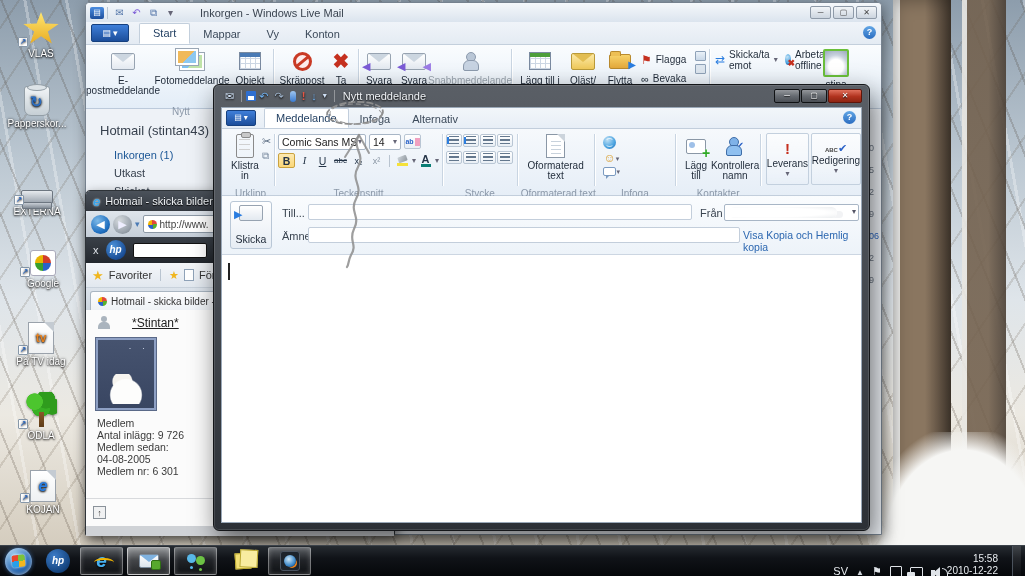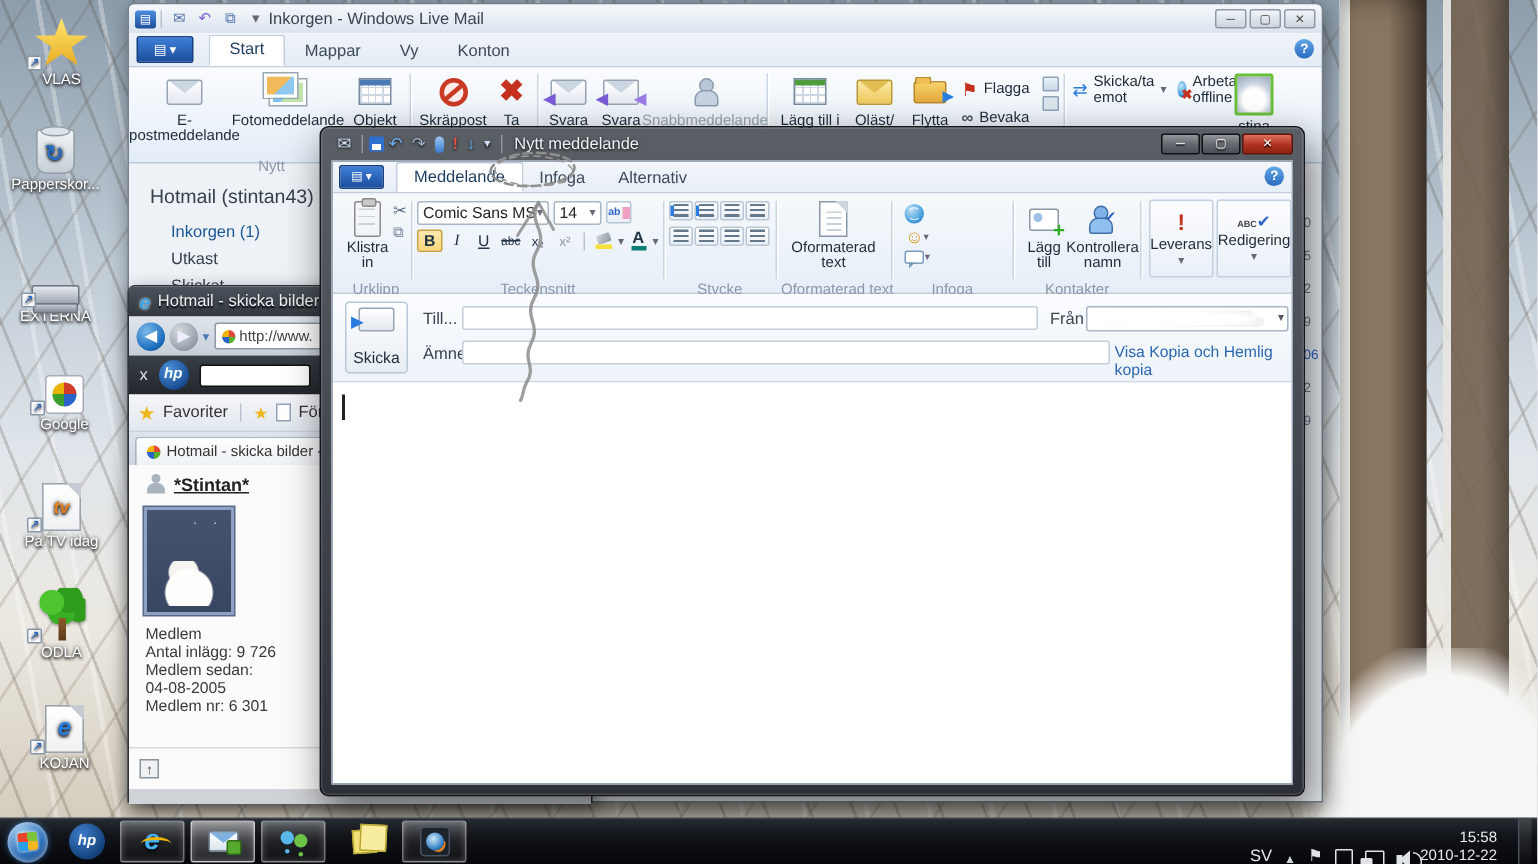--- a/index.html
+++ b/index.html
@@ -25,41 +25,41 @@
   .bin{width:26px;height:30px;background:linear-gradient(#f2f5f7,#c6cfd5);border:1px solid #939ea6;border-radius:3px 3px 7px 7px;position:relative}
   .bin:before{content:"";position:absolute;left:2px;top:-3px;right:2px;height:5px;background:#dde3e7;border:1px solid #939ea6;border-radius:50%}
   .bin .rec{position:absolute;left:5px;top:6px;color:#2a6cc0;font-size:15px;font-weight:bold}
   .bin .rec:before{content:"↻"}
   .drive{width:32px;height:14px;background:linear-gradient(#e6eaee,#9aa3ad);border:1px solid #6d7680;border-radius:2px;position:relative}
   .drive:before{content:"";position:absolute;left:0;right:0;bottom:-6px;height:5px;background:linear-gradient(#c8ced5,#848d97);border:1px solid #6d7680;border-radius:1px}
   .gpin{width:26px;height:26px;background:#fff;border:1px solid #aab;border-radius:3px;display:flex;align-items:center;justify-content:center}
   .gpin i{width:16px;height:16px;border-radius:50%;background:conic-gradient(#d23c2a 0 25%,#2a62c8 0 50%,#3aa02c 0 75%,#e8b400 0 100%)}
   .page{width:26px;height:32px;background:linear-gradient(#fff,#eef0f2);border:1px solid #9aa2ab;position:relative;display:flex;align-items:center;justify-content:center}
   .page:before{content:"";position:absolute;right:-1px;top:-1px;border:5px solid #c4cbd2;border-left-color:transparent;border-bottom-color:transparent}
-  .tvtxt{color:#e8821e;font-weight:bold;font-style:italic;font-size:12px}
+  .tvtxt{color:#e8821e;font-weight:bold;font-size:12px}
   .etxt{color:#2a7de0;font-weight:bold;font-style:italic;font-size:16px}
   .tree{position:relative;width:36px;height:36px}
   .tree .crown{position:absolute;left:2px;top:0;width:32px;height:24px;background:radial-gradient(circle at 30% 40%,#4cc52e 0 30%,transparent 32%),radial-gradient(circle at 65% 30%,#2f9c1d 0 34%,transparent 36%),radial-gradient(circle at 50% 65%,#38b024 0 40%,transparent 42%),radial-gradient(circle at 85% 60%,#2f9c1d 0 26%,transparent 28%);filter:drop-shadow(0 1px 1px rgba(0,0,0,.4))}
   .tree .stem{position:absolute;left:16px;top:20px;width:5px;height:15px;background:linear-gradient(#8a5a28,#5e3c18)}
 
   
   .gi{display:inline-block;line-height:1;font-style:normal}
   .g-env:before{content:"✉"}.g-scis:before{content:"✂"}.g-smile:before{content:"☺"}
   .g-flag:before{content:"⚑"}.g-caret:before{content:"▾"}.g-left:before{content:"◀"}
   .g-right:before{content:"▶"}.g-undo:before{content:"↶"}.g-redo:before{content:"↷"}
   .g-sr:before{content:"⇄"}.g-check:before{content:"✔"}.g-x:before{content:"✖"}
   .g-menu:before{content:"▤"}.g-down:before{content:"↓"}.g-up:before{content:"↑"}.g-copy:before{content:"⧉"}
 
   
   .win-main{position:absolute;left:85px;top:2px;width:797px;height:533px;background:#eef2f7;border:1px solid #76828f;border-radius:4px 4px 0 0;box-shadow:2px 4px 14px rgba(0,0,0,.45)}
   .mw-titlebar{position:relative;height:19px;background:linear-gradient(#f5f8fb,#dbe4ee);border-radius:4px 4px 0 0;display:flex;align-items:center;padding:0 4px;font-size:11px;color:#333}
   .qic{width:13px;height:12px;margin:0 2px;display:inline-flex;align-items:center;justify-content:center;font-size:10px;color:#5577aa}
   .appic{width:14px;height:12px;background:linear-gradient(#4a8ce0,#1e4f9c);border-radius:2px;color:#fff;font-size:8px;display:inline-flex;align-items:center;justify-content:center}
   .vsep{width:1px;height:12px;background:#b9c4d0;margin:0 3px}
-  .mw-title{margin-left:0;color:#3a4450}
+  .mw-title{margin-left:21px;color:#3a4450}
   .winctl{position:absolute;right:4px;top:3px;display:flex;gap:2px}
   .wbtn{width:21px;height:13px;border:1px solid #8e9aa8;border-radius:2px;background:linear-gradient(#f2f5f8,#ccd5df);font-size:8px;line-height:11px;text-align:center;color:#444}
   .mw-tabrow{position:relative;height:23px;background:linear-gradient(#f0f4f9,#e4ebf3);border-bottom:1px solid #c3cfdc;display:flex;align-items:flex-end;padding-left:5px}
   .appbtn{width:38px;height:18px;margin:0 10px 2px 0;background:linear-gradient(#3f7fd9,#1c4e9b);border:1px solid #16407f;border-radius:2px;color:#fff;font-size:9px;display:flex;align-items:center;justify-content:center;gap:2px}
   .rtab{padding:3px 13px 4px;font-size:11px;color:#3c4a5a}
   .rtab.active{background:#fff;border:1px solid #c3cfdc;border-bottom:1px solid #fff;border-radius:2px 2px 0 0;color:#1e3c5f}
   .helpq{position:absolute;right:5px;top:4px;width:13px;height:13px;border-radius:50%;background:linear-gradient(#63a7e6,#2a6cc0);color:#fff;font-size:9px;font-weight:bold;text-align:center;line-height:13px}
   .mw-ribbon{position:relative;height:64px;background:linear-gradient(#fafcfe,#e3edf7);border-bottom:1px solid #bccadb;display:flex;align-items:flex-start;padding:2px 2px 0 6px}
   .rgroup{display:flex;align-items:flex-start;height:58px;position:relative}
   .rsep{width:1px;height:52px;background:#c9d5e2;box-shadow:1px 0 0 #fff;margin:2px 3px 0}
@@ -117,21 +117,21 @@
   .ie-hp{height:26px;background:linear-gradient(#3a4048,#23272d);display:flex;align-items:center;gap:7px;padding:0 7px;color:#dfe3e8;font-size:11px}
   .hpball{width:20px;height:20px;border-radius:50%;background:radial-gradient(circle at 35% 30%,#4a90d8,#1b4e96 70%,#0e2f60);color:#fff;font-style:italic;font-weight:bold;font-size:10px;text-align:center;line-height:20px}
   .hpsearch{width:74px;height:15px;background:#fff;border:1px solid #111;border-radius:2px}
   .ie-fav{height:25px;background:linear-gradient(#f4f6f9,#e2e8ef);border-bottom:1px solid #c9d2dc;display:flex;align-items:center;gap:5px;padding:0 6px;font-size:11px;color:#333}
   .goldstar{color:#f0b61e;font-size:13px}
   .goldstar:before{content:"★"}
   .pageic{width:10px;height:12px;background:#fff;border:1px solid #8fa2b8}
   .ie-tabrow{height:22px;background:linear-gradient(#dde4ec,#cdd6e0);display:flex;align-items:flex-end;padding:0 4px}
   .ietab{height:19px;background:linear-gradient(#fdfdfe,#eef2f6);border:1px solid #aab6c2;border-bottom:none;border-radius:3px 3px 0 0;display:flex;align-items:center;gap:4px;padding:0 7px;font-size:10px;color:#333;max-width:200px;white-space:nowrap;overflow:hidden}
   .ie-content{position:relative;height:226px;background:#fbfbfb;font-size:11px;color:#333}
-  .profilename{position:absolute;left:12px;top:6px;display:flex;align-items:flex-start;gap:6px;font-weight:bold;font-size:12px;color:#222;text-decoration:underline}
+  .profilename{position:absolute;left:12px;top:6px;display:flex;align-items:flex-start;gap:22px;font-weight:normal;font-size:12px;color:#222;text-decoration:underline}
   .pmini{position:relative;width:12px;height:13px}
   .pmini:before{content:"";position:absolute;left:3px;top:0;width:6px;height:6px;border-radius:50%;background:#aab4be}
   .pmini:after{content:"";position:absolute;left:0;top:6px;width:12px;height:7px;border-radius:5px 5px 0 0;background:#aab4be}
   .dogphoto{position:absolute;left:10px;top:28px;width:60px;height:72px;background:linear-gradient(#46536f,#394662);border:2px solid #8ea0c4;box-shadow:0 0 0 1px #5a6988}
   .dog{position:absolute;left:10px;bottom:4px;width:36px;height:30px;background:radial-gradient(circle at 50% 70%,#fdfdfc 0 55%,transparent 60%),radial-gradient(circle at 40% 25%,#f6f4ef 0 30%,transparent 34%);filter:blur(.4px)}
   .stars:before{content:"· ·";position:absolute;right:5px;top:3px;color:#cfd8ea;font-size:9px;letter-spacing:4px}
   .plines{position:absolute;left:11px;top:108px;line-height:11px;font-size:10.5px;color:#3a3a3a}
   .plines div{margin-bottom:1px}
   .upbtn{position:absolute;left:7px;top:196px;width:13px;height:13px;border:1px solid #8a929a;background:#f0f1f2;font-size:9px;line-height:12px;text-align:center;color:#444}
   .band1{position:absolute;left:0;right:0;top:188px;height:1px;background:#d8dadd}

